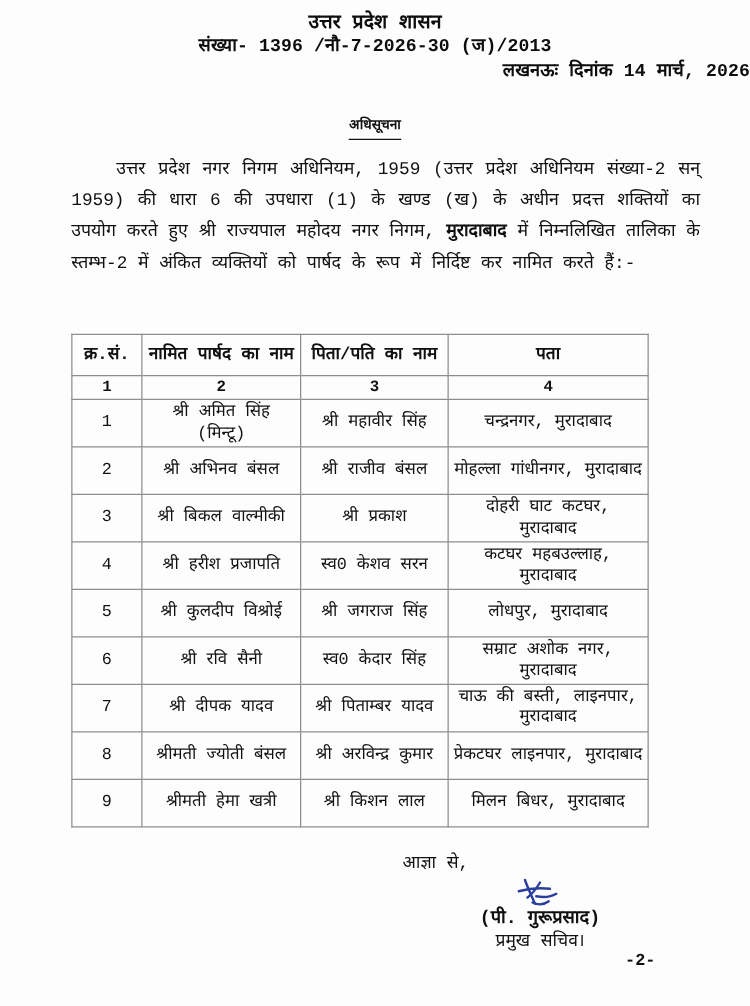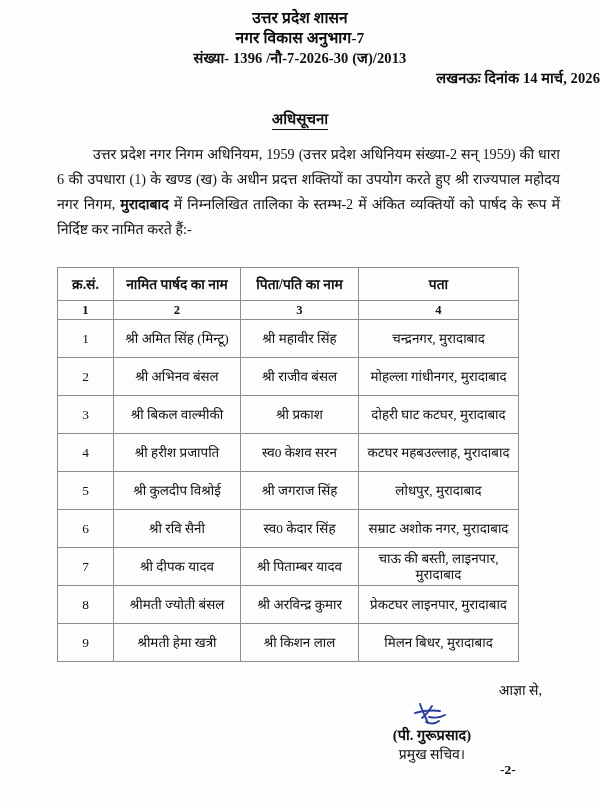--- a/index.html
+++ b/index.html
@@ -5,21 +5,21 @@
   html, body {
     margin: 0;
     padding: 0;
     background: #ffffff;
   }
   .page {
     position: relative;
     width: 600px;
     height: 805px;
     background: #fdfdfd;
-    font-family: Liberation Serif, serif;
+    font-family: Liberation Mono, monospace;
     color: #111111;
     overflow: hidden;
     box-sizing: border-box;
   }
 
   
   .header {
     padding-top: 8px;
     text-align: center;
   }
@@ -37,21 +37,21 @@
   .header-line.l4 { font-size: 14.5px; text-align: right; }
 
   
   .notif-title-wrap {
     text-align: center;
     margin-top: 22px;
   }
   .notif-title {
     display: inline-block;
     font-weight: bold;
-    font-size: 15px;
+    font-size: 11px;
     border-bottom: 1.3px solid #111;
     padding-bottom: 0px;
     line-height: 19px;
   }
 
   
   .body-para {
     margin: 12px 40px 16px 57px;
     font-size: 14.2px;
     line-height: 25px;
@@ -115,21 +115,21 @@
     top: 682px;
     width: 220px;
     text-align: center;
     font-size: 14px;
     color: #101010;
   }
   .sign-order {
     font-size: 14px;
     line-height: 18px;
     margin-bottom: 1px;
-    text-align: right;
+    text-align: left;
   }
   .sign-ink {
     height: 26px;
     position: relative;
     text-align: center;
   }
   .sign-ink svg { display: block; margin: 0 auto; }
   .sign-name {
     font-weight: bold;
     font-size: 14.6px;
@@ -150,21 +150,20 @@
     color: #111;
   }
 </style>
 </head>
 <body>
 
 <div class="page">
 
   <div class="header">
     <div class="header-line l1">उत्तर प्रदेश शासन</div>
-    <div class="header-line l2">नगर विकास अनुभाग-7</div>
     <div class="header-line l3">संख्या- 1396 /नौ-7-2026-30 (ज)/2013</div>
     <div class="header-line l4">लखनऊः दिनांक  14 मार्च, 2026</div>
   </div>
 
   <div class="notif-title-wrap">
     <span class="notif-title">अधिसूचना</span>
   </div>
 
   <p class="body-para"><span class="indent"></span><span>उत्तर प्रदेश नगर निगम अधिनियम, 1959 (उत्तर प्रदेश अधिनियम संख्या-2 सन् 1959) की धारा 6 की उपधारा (1) के खण्ड (ख) के अधीन प्रदत्त शक्तियों का उपयोग करते हुए श्री राज्यपाल महोदय नगर निगम, </span><b>मुरादाबाद</b><span> में निम्नलिखित तालिका के स्तम्भ-2 में अंकित व्यक्तियों को पार्षद के रूप में निर्दिष्ट कर नामित करते हैं:-</span></p>
 

